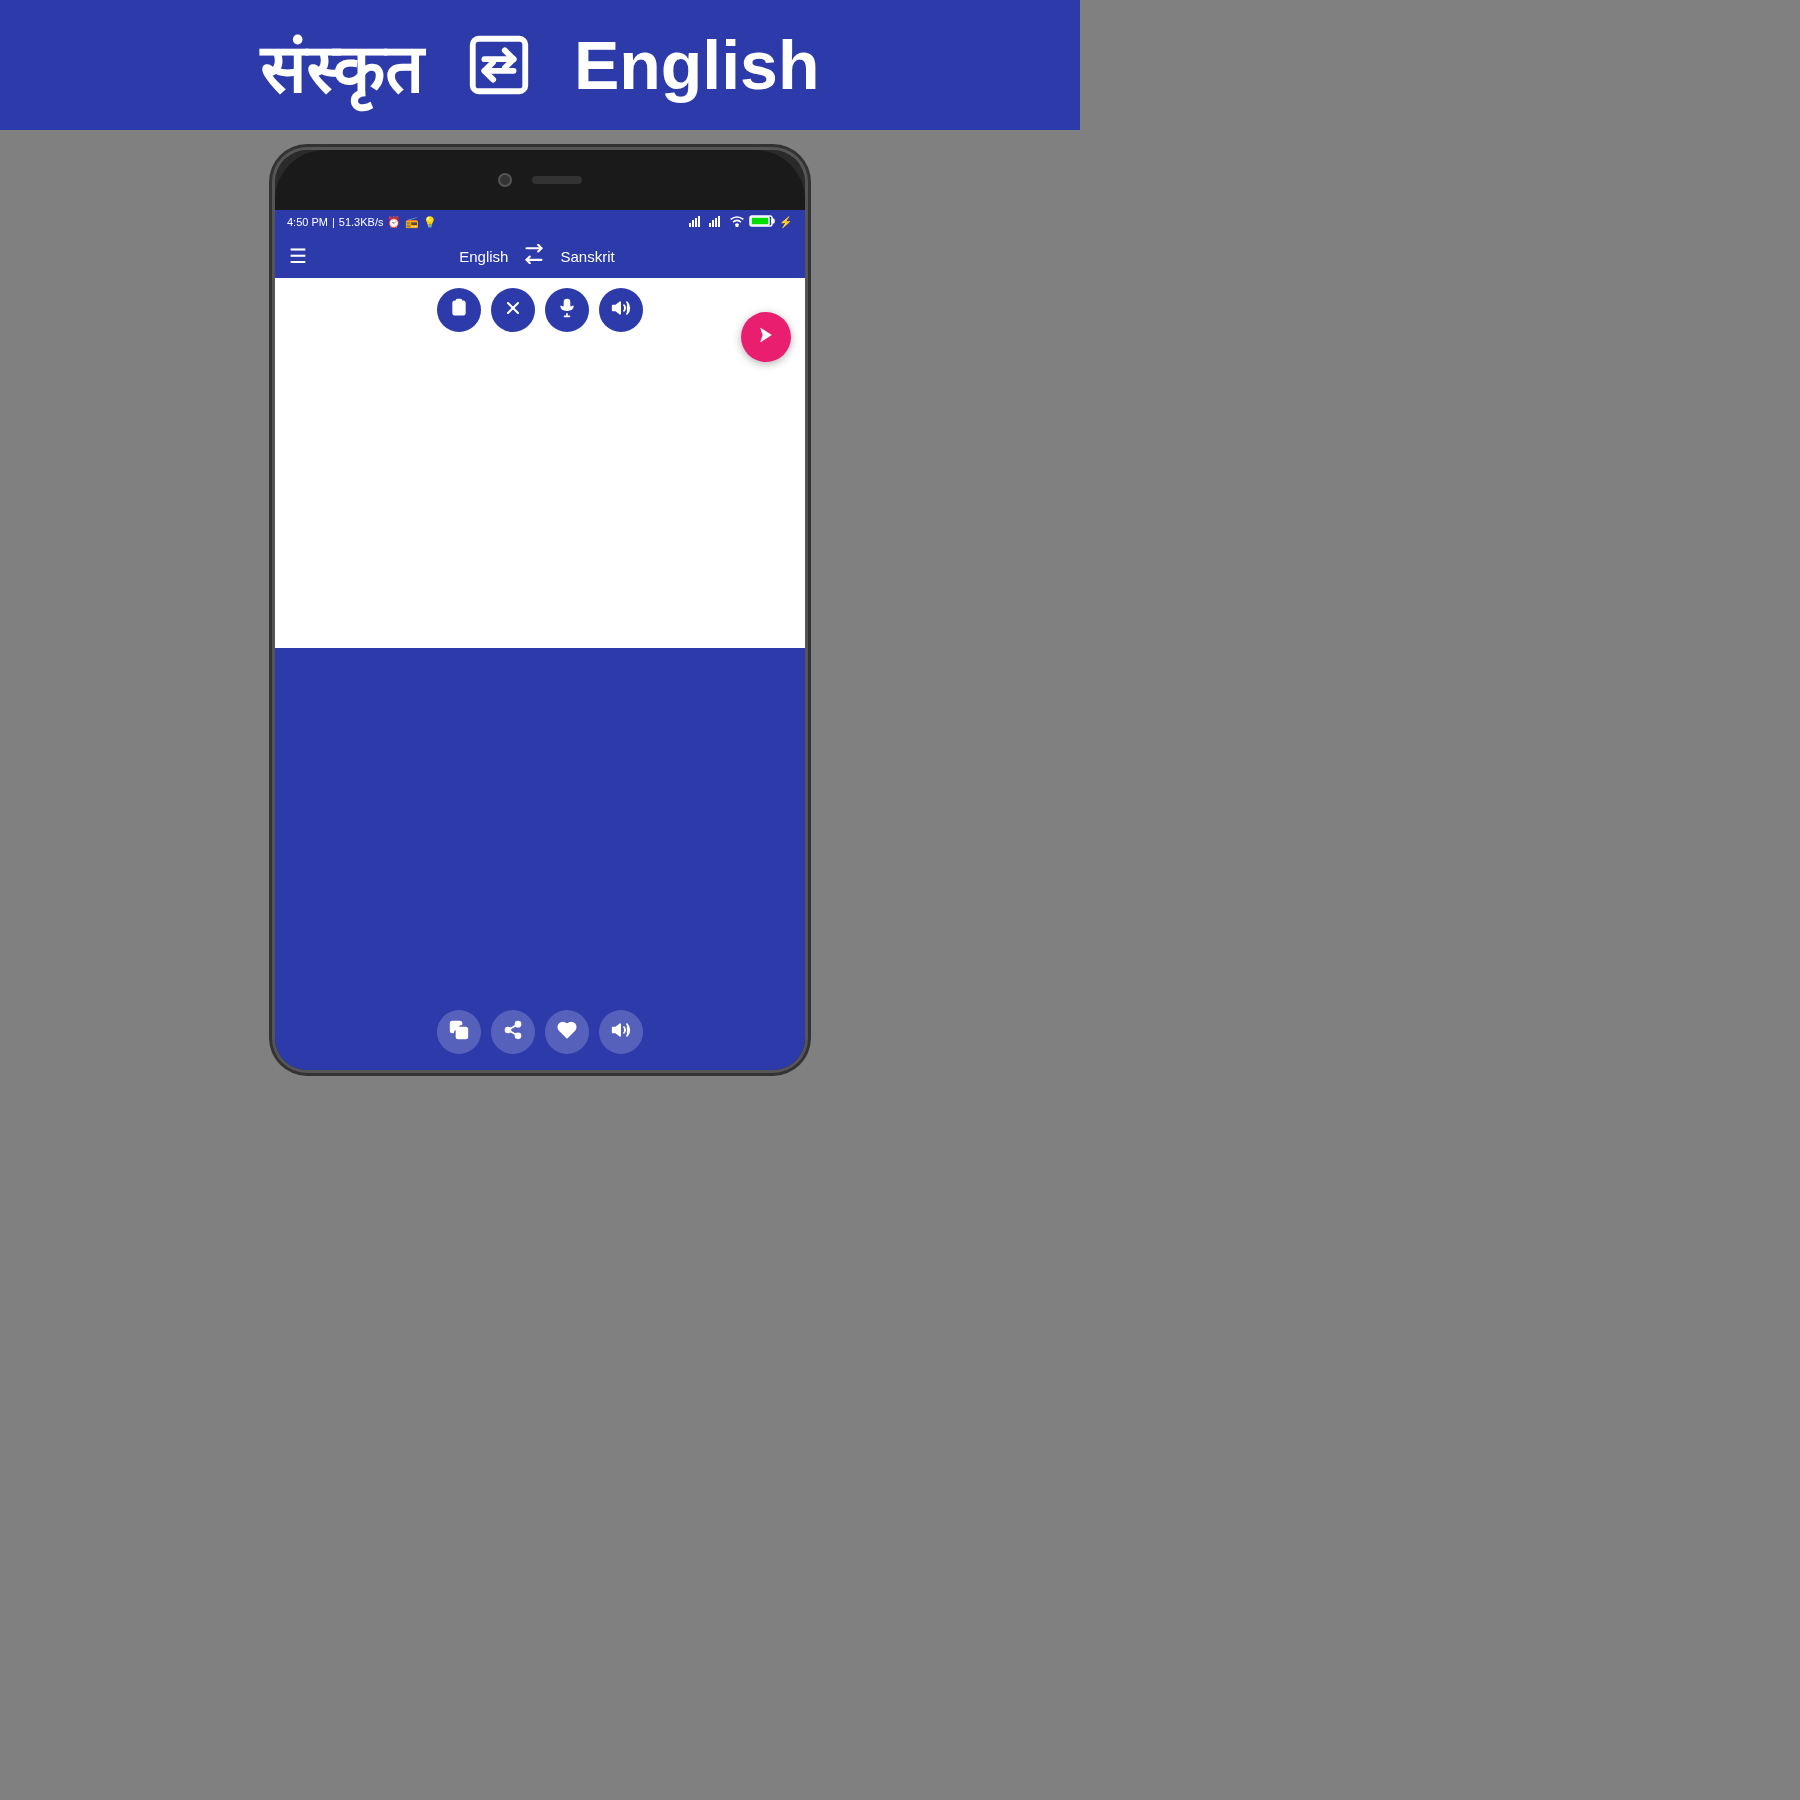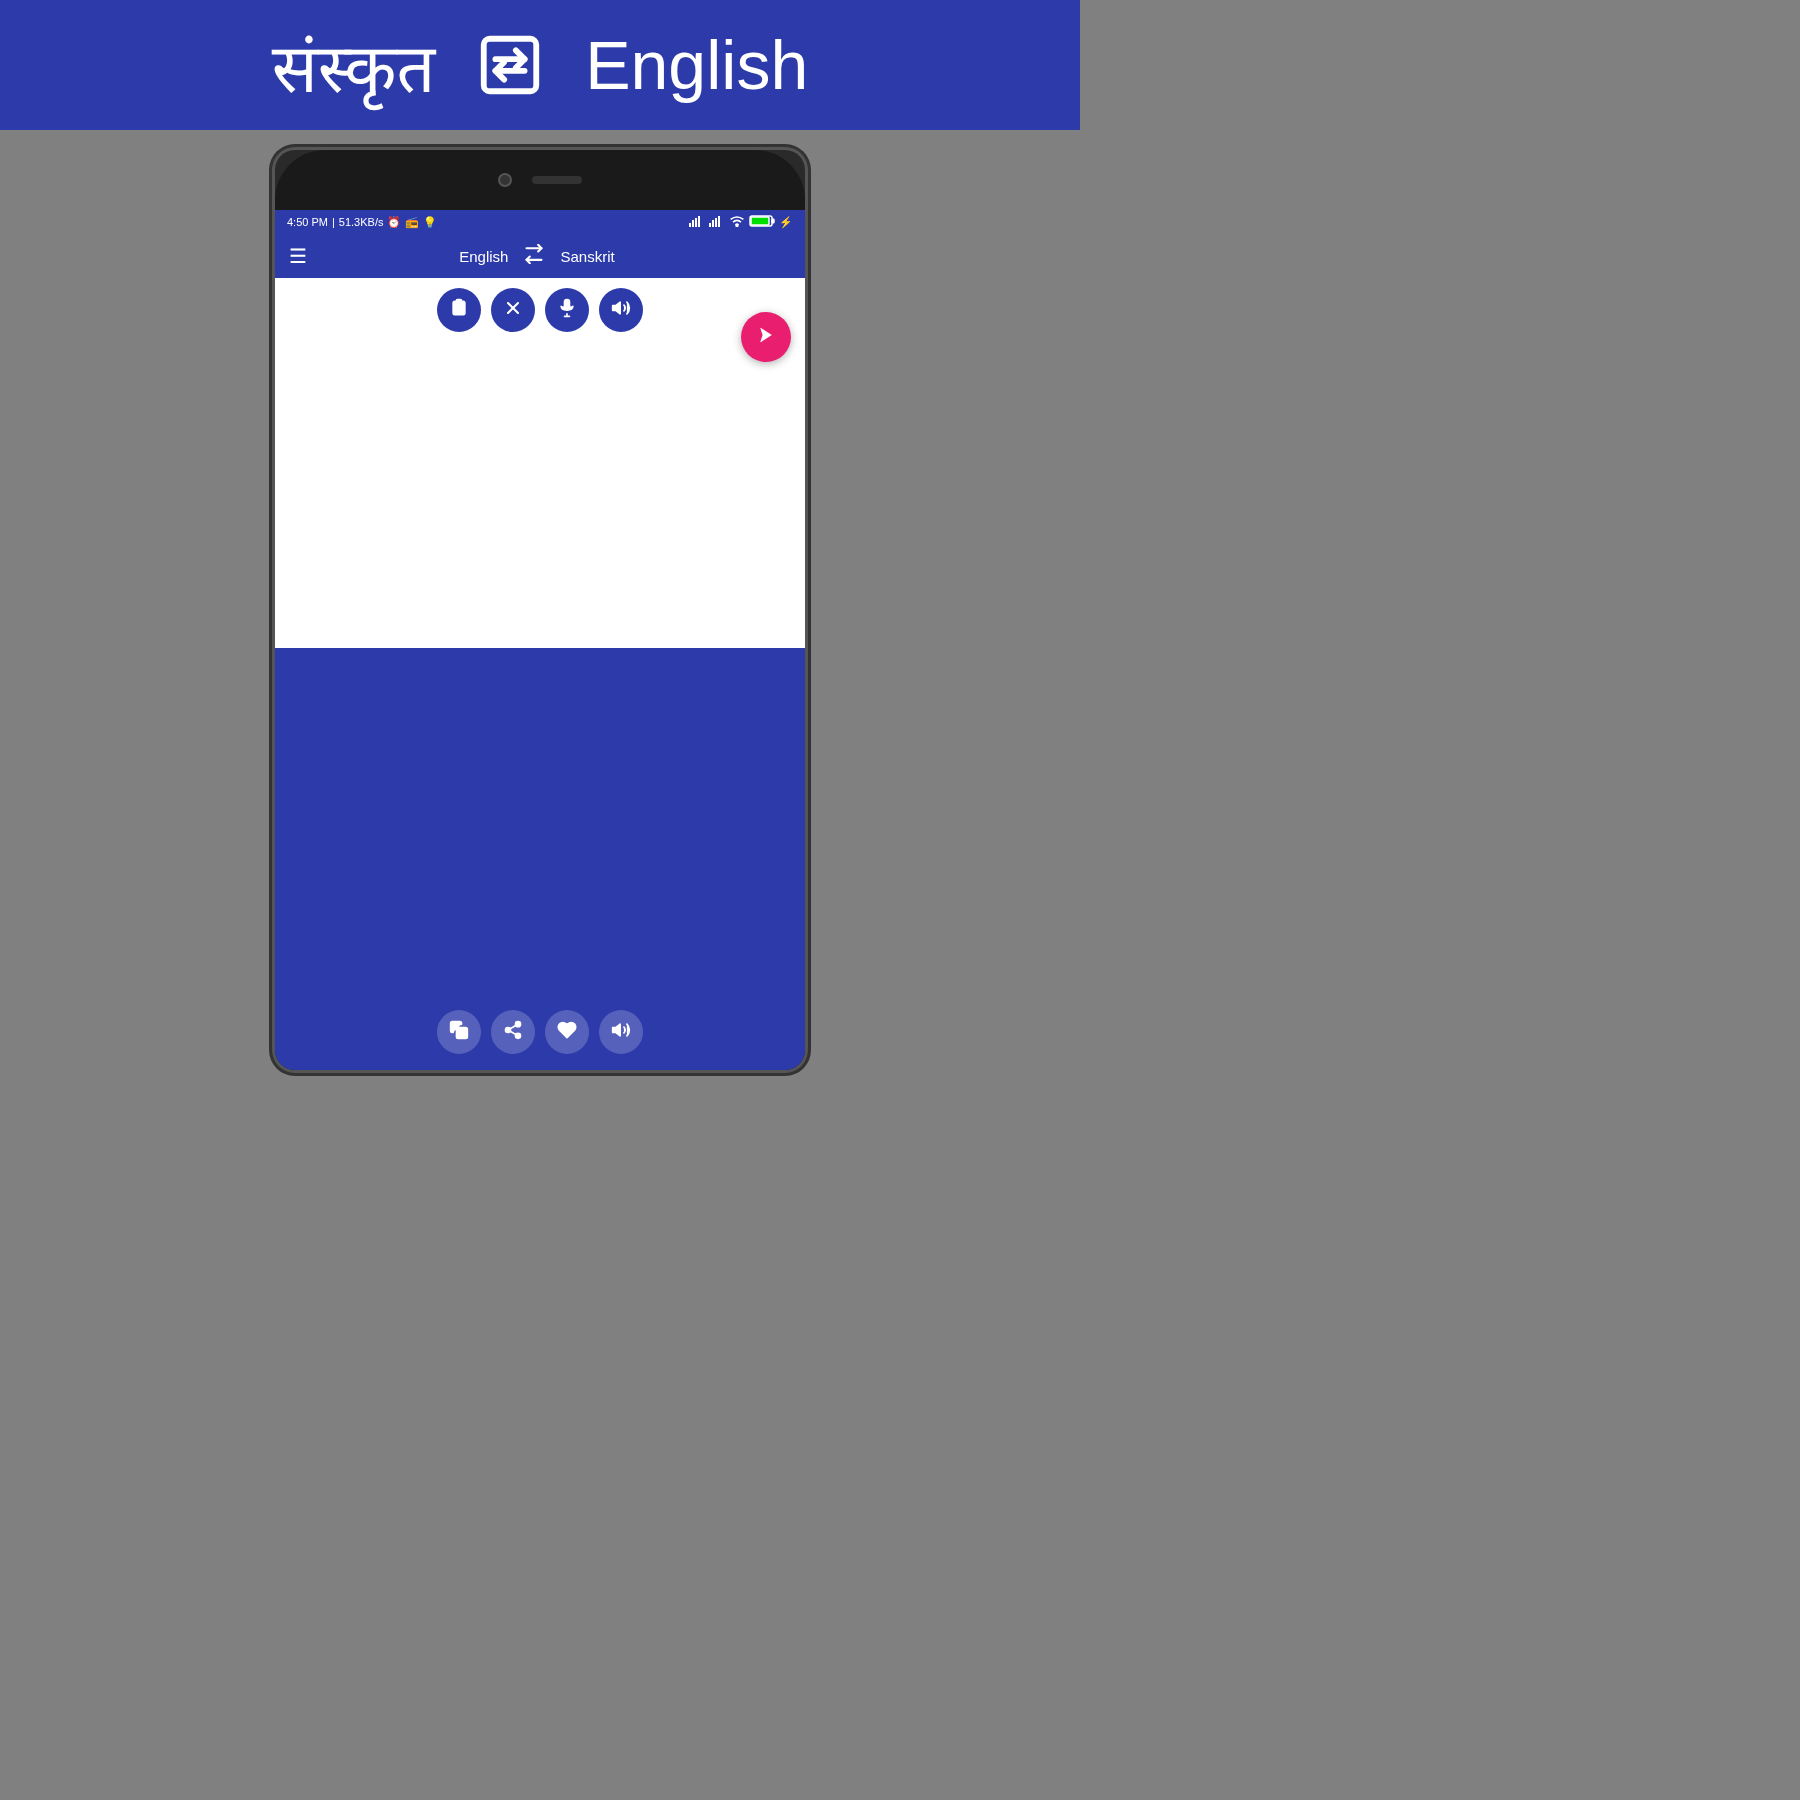--- a/index.html
+++ b/index.html
@@ -23,21 +23,21 @@
       align-items: center;
       justify-content: center;
       padding: 18px 40px;
       gap: 40px;
       min-height: 130px;
     }
 
     .banner-lang {
       color: white;
       font-size: 68px;
-      font-weight: normal;
+      font-weight: bold;
     }
 
     .banner-swap-icon {
       color: white;
       font-size: 60px;
       display: flex;
       align-items: center;
       justify-content: center;
     }
 
@@ -47,21 +47,21 @@
       display: flex;
       align-items: flex-start;
       justify-content: center;
       padding-top: 20px;
     }
 
     .phone {
       width: 530px;
       height: 920px;
       background: #2a2a2a;
-      border-radius: 20px;
+      border-radius: 32px;
       position: relative;
       box-shadow: 0 0 0 3px #555, 0 0 0 6px #333;
       overflow: hidden;
       display: flex;
       flex-direction: column;
     }
 
     
     .phone-top {
       height: 60px;

